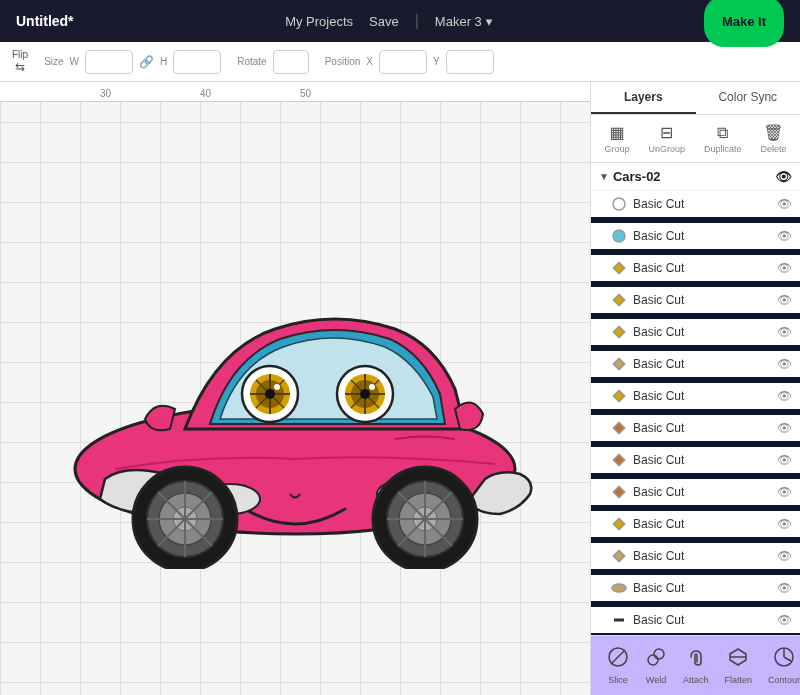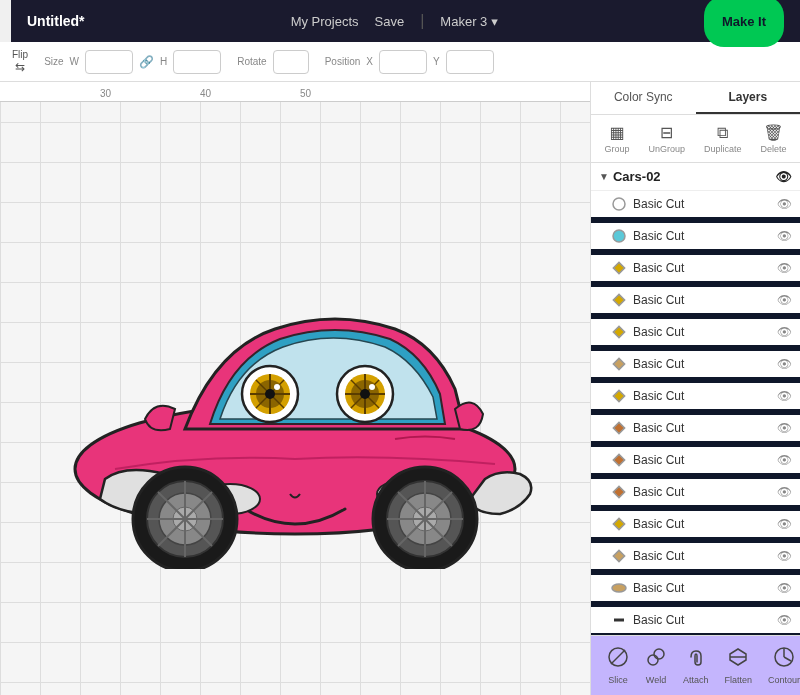--- a/index.html
+++ b/index.html
@@ -6,21 +6,20 @@
     body { font-family: -apple-system, BlinkMacSystemFont, 'Segoe UI', sans-serif; background: #f0f0f0; width: 800px; height: 695px; overflow: hidden; }
 
     
     #top-nav {
       height: 42px;
       background: #1a1a2e;
       display: flex;
       align-items: center;
       padding: 0 16px;
       justify-content: space-between;
-      margin-left: 11px;
     }
     .nav-title { color: #fff; font-size: 14px; font-weight: 600; }
     .nav-center { display: flex; gap: 16px; align-items: center; }
     .nav-center a { color: #ccc; font-size: 13px; text-decoration: none; }
     .nav-divider { color: #555; }
     .nav-maker { display: flex; align-items: center; gap: 4px; color: #ccc; font-size: 13px; cursor: pointer; }
     .make-it-btn {
       background: #00c853;
       color: #0f172a;
       border: none;
@@ -373,22 +372,22 @@
 
           <path d="M340 230 Q370 225 400 230" stroke="#b01850" stroke-width="2" fill="none"></path>
         </svg>
       </div>
     </div>
   </div>
 
   <div id="right-panel">
 
     <div id="panel-tabs">
+      <div class="panel-tab active">Layers</div>
       <div class="panel-tab">Color Sync</div>
-      <div class="panel-tab active">Layers</div>
     </div>
 
     <div id="panel-toolbar">
       <button class="panel-tool-btn">
         <span class="icon">▦</span>
         <span>Group</span>
       </button>
       <button class="panel-tool-btn">
         <span class="icon">⊟</span>
         <span>UnGroup</span>

